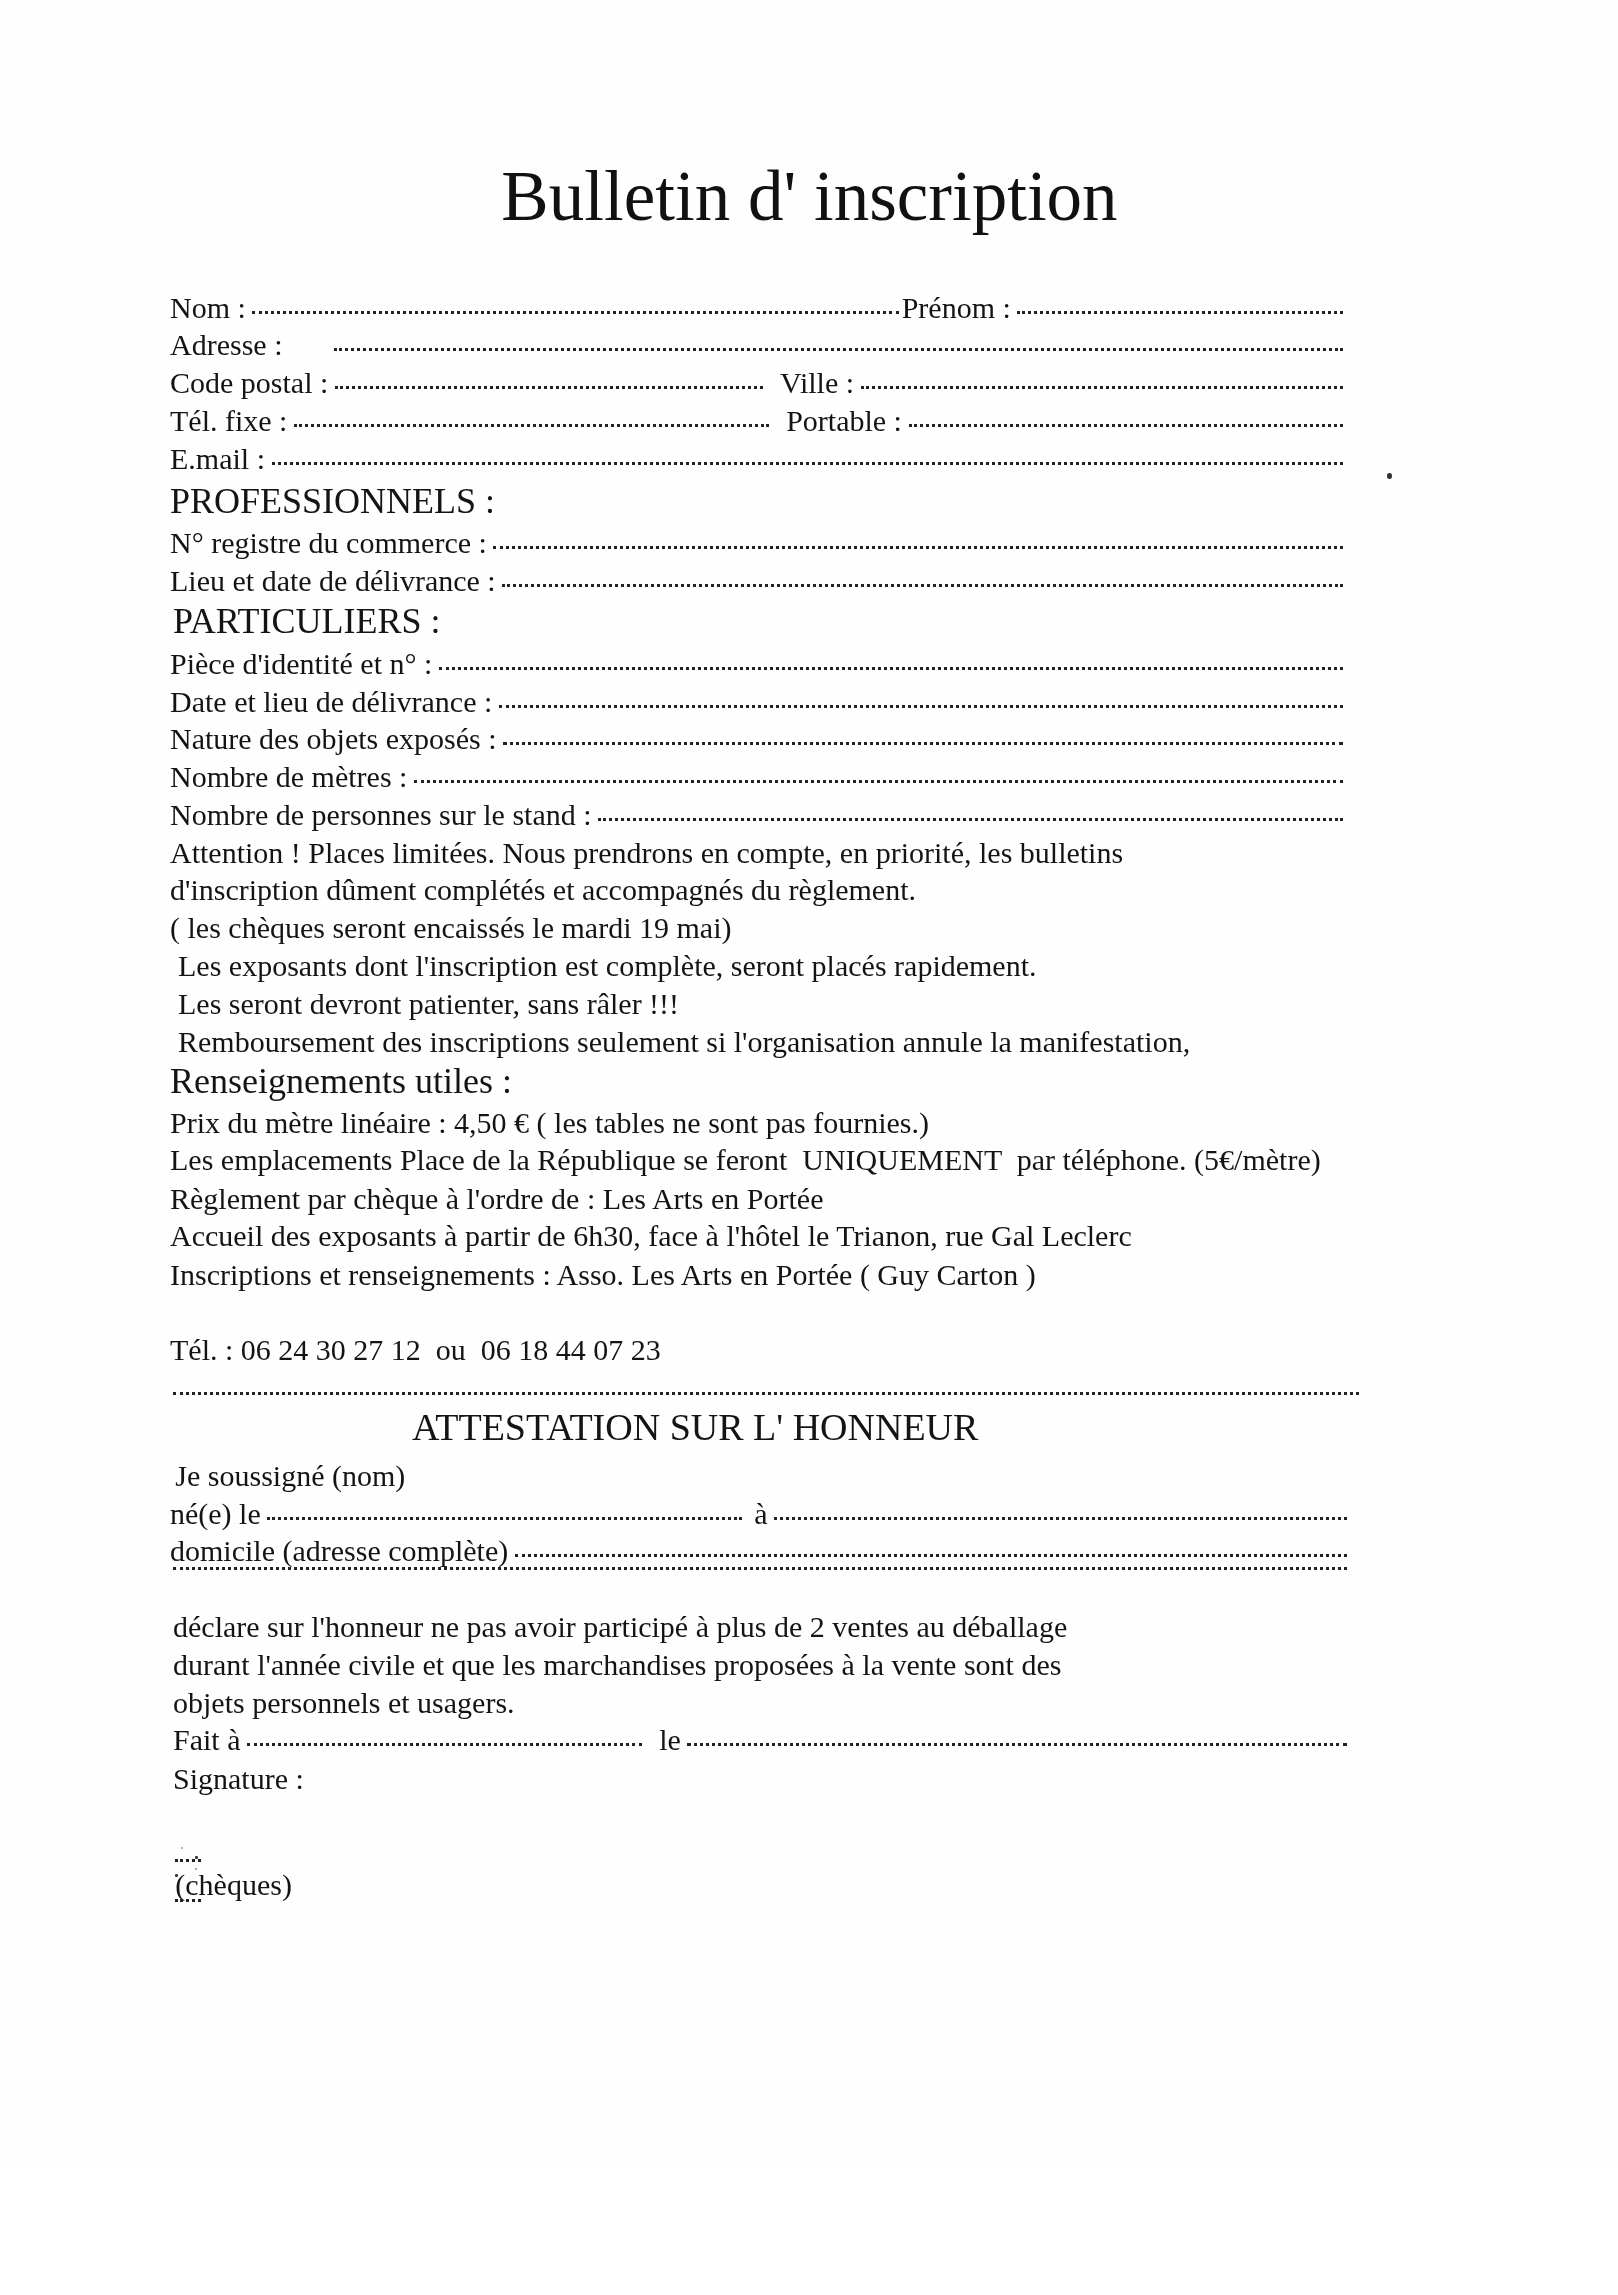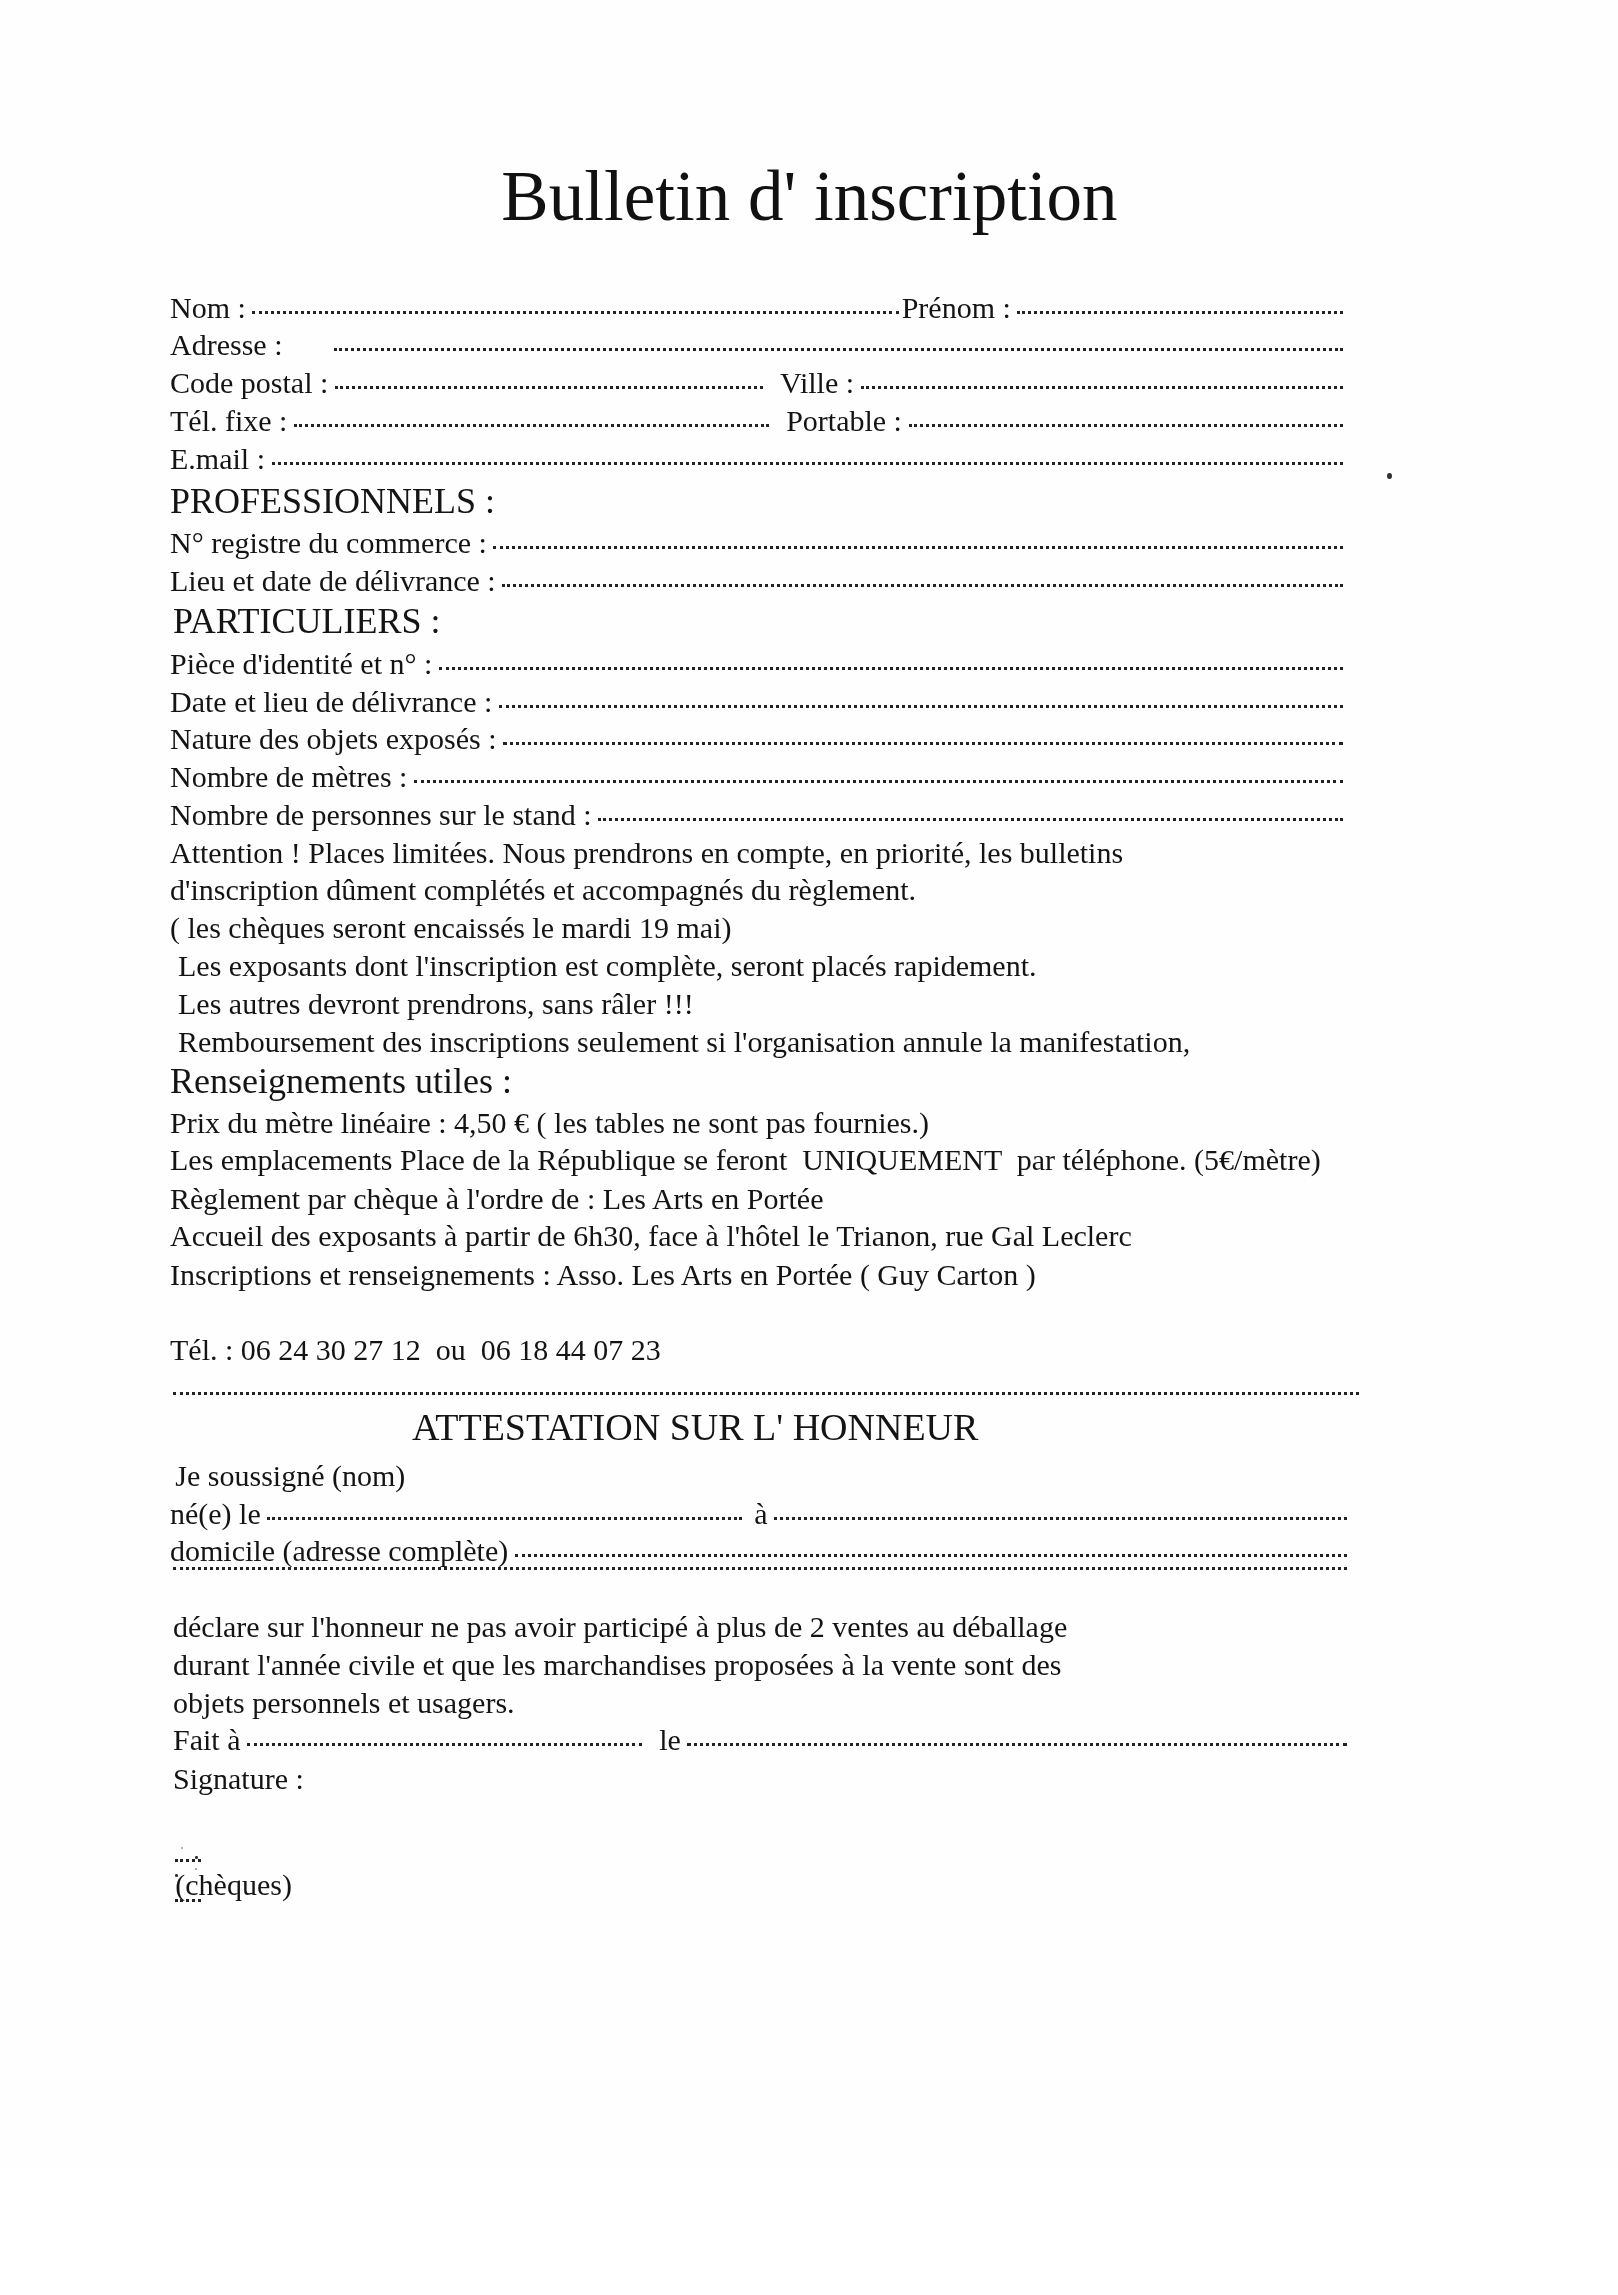--- a/index.html
+++ b/index.html
@@ -165,21 +165,21 @@
 
   <div class="field-row" style="top:796px;">
     <span class="label">Nombre de personnes sur le stand :</span>
     <span class="dots"></span>
   </div>
 
   <div class="para" style="top:834px;text-align:center;">Attention ! Places limitées. Nous prendrons en compte, en priorité, les bulletins</div>
   <div class="para" style="top:871px;">d'inscription dûment complétés et accompagnés du règlement.</div>
   <div class="para" style="top:909px;text-align:center;">( les chèques seront encaissés le mardi 19 mai)</div>
   <div class="para indent" style="top:947px;">Les exposants dont l'inscription est complète, seront placés rapidement.</div>
-  <div class="para indent" style="top:985px;">Les autres devront prendrons, sans râler !!!</div>
+  <div class="para indent" style="top:985px;">Les seront devront patienter, sans râler !!!</div>
   <div class="para indent" style="top:1023px;">Remboursement des inscriptions seulement si l'organisation annule la manifestation,</div>
 
   <div class="section" style="top:1060px;">Renseignements utiles :</div>
 
   <div class="para" style="top:1104px;">Prix du mètre linéaire : 4,50 € ( les tables ne sont pas fournies.)</div>
   <div class="para" style="top:1141px; white-space:pre;">Les emplacements Place de la République se feront  UNIQUEMENT  par téléphone. (5€/mètre)</div>
   <div class="para" style="top:1180px;">Règlement par chèque à l'ordre de : Les Arts en Portée</div>
   <div class="para" style="top:1217px;">Accueil des exposants à partir de 6h30, face à l'hôtel le Trianon, rue Gal Leclerc</div>
   <div class="para" style="top:1256px;">Inscriptions et renseignements : Asso. Les Arts en Portée ( Guy Carton )</div>
   <div class="para" style="top:1331px; white-space:pre;">Tél. : 06 24 30 27 12  ou  06 18 44 07 23</div>

